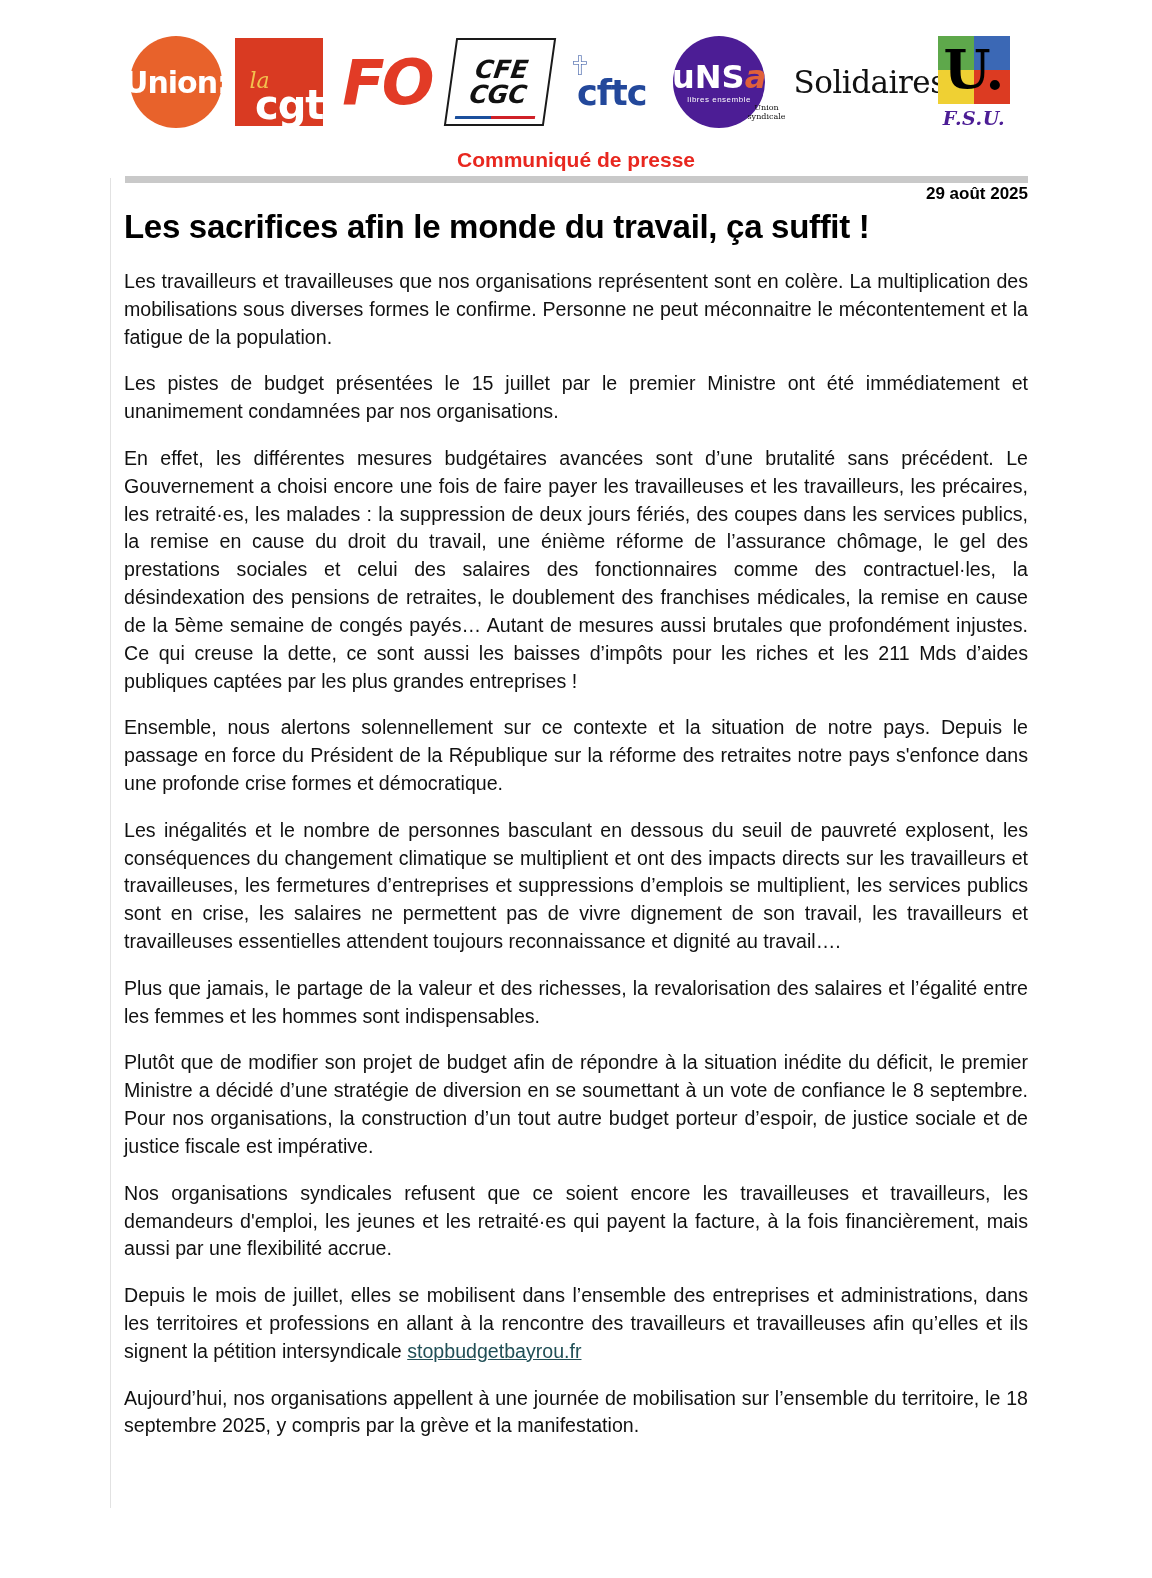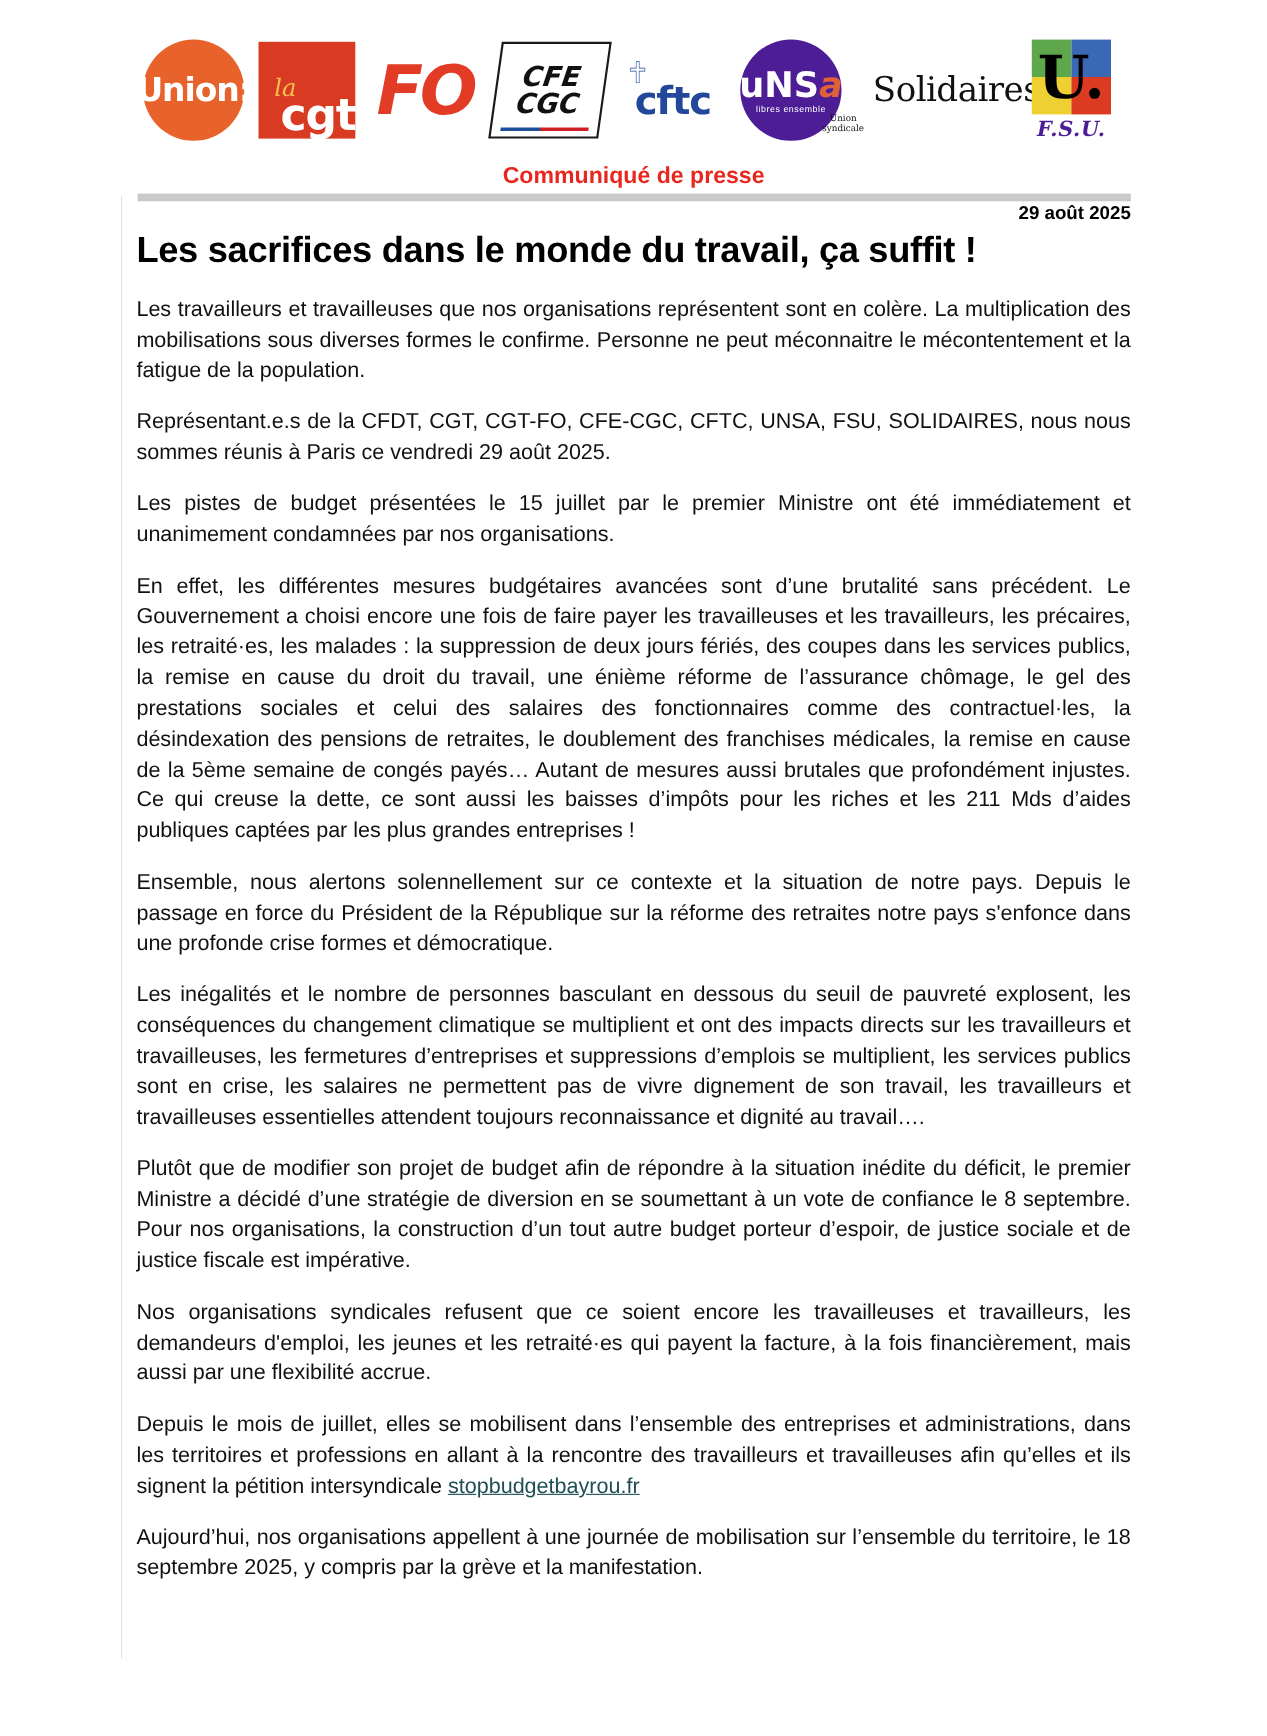--- a/index.html
+++ b/index.html
@@ -369,28 +369,28 @@
 
   </div>
 
   <div class="communique">Communiqué de presse</div>
   <div class="divider"></div>
   <div class="doc-date">29 août 2025</div>
   <div class="left-rule"></div>
 
   <div class="content">
 
-    <h1 class="title">Les sacrifices dans le monde du travail, ça suffit !</h1>
+    <h1 class="title">Les sacrifices afin le monde du travail, ça suffit !</h1>
 
     <p class="para">Les travailleurs et travailleuses que nos organisations représentent sont en colère. La multiplication des mobilisations sous diverses formes le confirme. Personne ne peut méconnaitre le mécontentement et la fatigue de la population.</p>
-    <p class="para">Représentant.e.s de la CFDT, CGT, CGT-FO, CFE-CGC, CFTC, UNSA, FSU, SOLIDAIRES, nous nous sommes réunis à Paris ce vendredi 29 août 2025.</p>
     <p class="para">Les pistes de budget présentées le 15 juillet par le premier Ministre ont été immédiatement et unanimement condamnées par nos organisations.</p>
     <p class="para">En effet, les différentes mesures budgétaires avancées sont d’une brutalité sans précédent. Le Gouvernement a choisi encore une fois de faire payer les travailleuses et les travailleurs, les précaires, les retraité·es, les malades : la suppression de deux jours fériés, des coupes dans les services publics, la remise en cause du droit du travail, une énième réforme de l’assurance chômage, le gel des prestations sociales et celui des salaires des fonctionnaires comme des contractuel·les, la désindexation des pensions de retraites, le doublement des franchises médicales, la remise en cause de la 5ème semaine de congés payés… Autant de mesures aussi brutales que profondément injustes. Ce qui creuse la dette, ce sont aussi les baisses d’impôts pour les riches et les 211 Mds d’aides publiques captées par les plus grandes entreprises !</p>
     <p class="para">Ensemble, nous alertons solennellement sur ce contexte et la situation de notre pays. Depuis le passage en force du Président de la République sur la réforme des retraites notre pays s'enfonce dans une profonde crise formes et démocratique.</p>
     <p class="para">Les inégalités et le nombre de personnes basculant en dessous du seuil de pauvreté explosent, les conséquences du changement climatique se multiplient et ont des impacts directs sur les travailleurs et travailleuses, les fermetures d’entreprises et suppressions d’emplois se multiplient, les services publics sont en crise, les salaires ne permettent pas de vivre dignement de son travail, les travailleurs et travailleuses essentielles attendent toujours reconnaissance et dignité au travail….</p>
+    <p class="para">Plus que jamais, le partage de la valeur et des richesses, la revalorisation des salaires et l’égalité entre les femmes et les hommes sont indispensables.</p>
     <p class="para">Plutôt que de modifier son projet de budget afin de répondre à la situation inédite du déficit, le premier Ministre a décidé d’une stratégie de diversion en se soumettant à un vote de confiance le 8 septembre. Pour nos organisations, la construction d’un tout autre budget porteur d’espoir, de justice sociale et de justice fiscale est impérative.</p>
     <p class="para">Nos organisations syndicales refusent que ce soient encore les travailleuses et travailleurs, les demandeurs d'emploi, les jeunes et les retraité·es qui payent la facture, à la fois financièrement, mais aussi par une flexibilité accrue.</p>
 
     <p class="para"><span>Depuis le mois de juillet, elles se mobilisent dans l’ensemble des entreprises et administrations, dans les territoires et professions en allant à la rencontre des travailleurs et travailleuses afin qu’elles et ils signent la pétition intersyndicale </span><a class="petition-link" href="#">stopbudgetbayrou.fr</a></p>
 
     <p class="para last">Aujourd’hui, nos organisations appellent à une journée de mobilisation sur l’ensemble du territoire, le 18 septembre 2025, y compris par la grève et la manifestation.</p>
 
   </div>
 
 </div>

